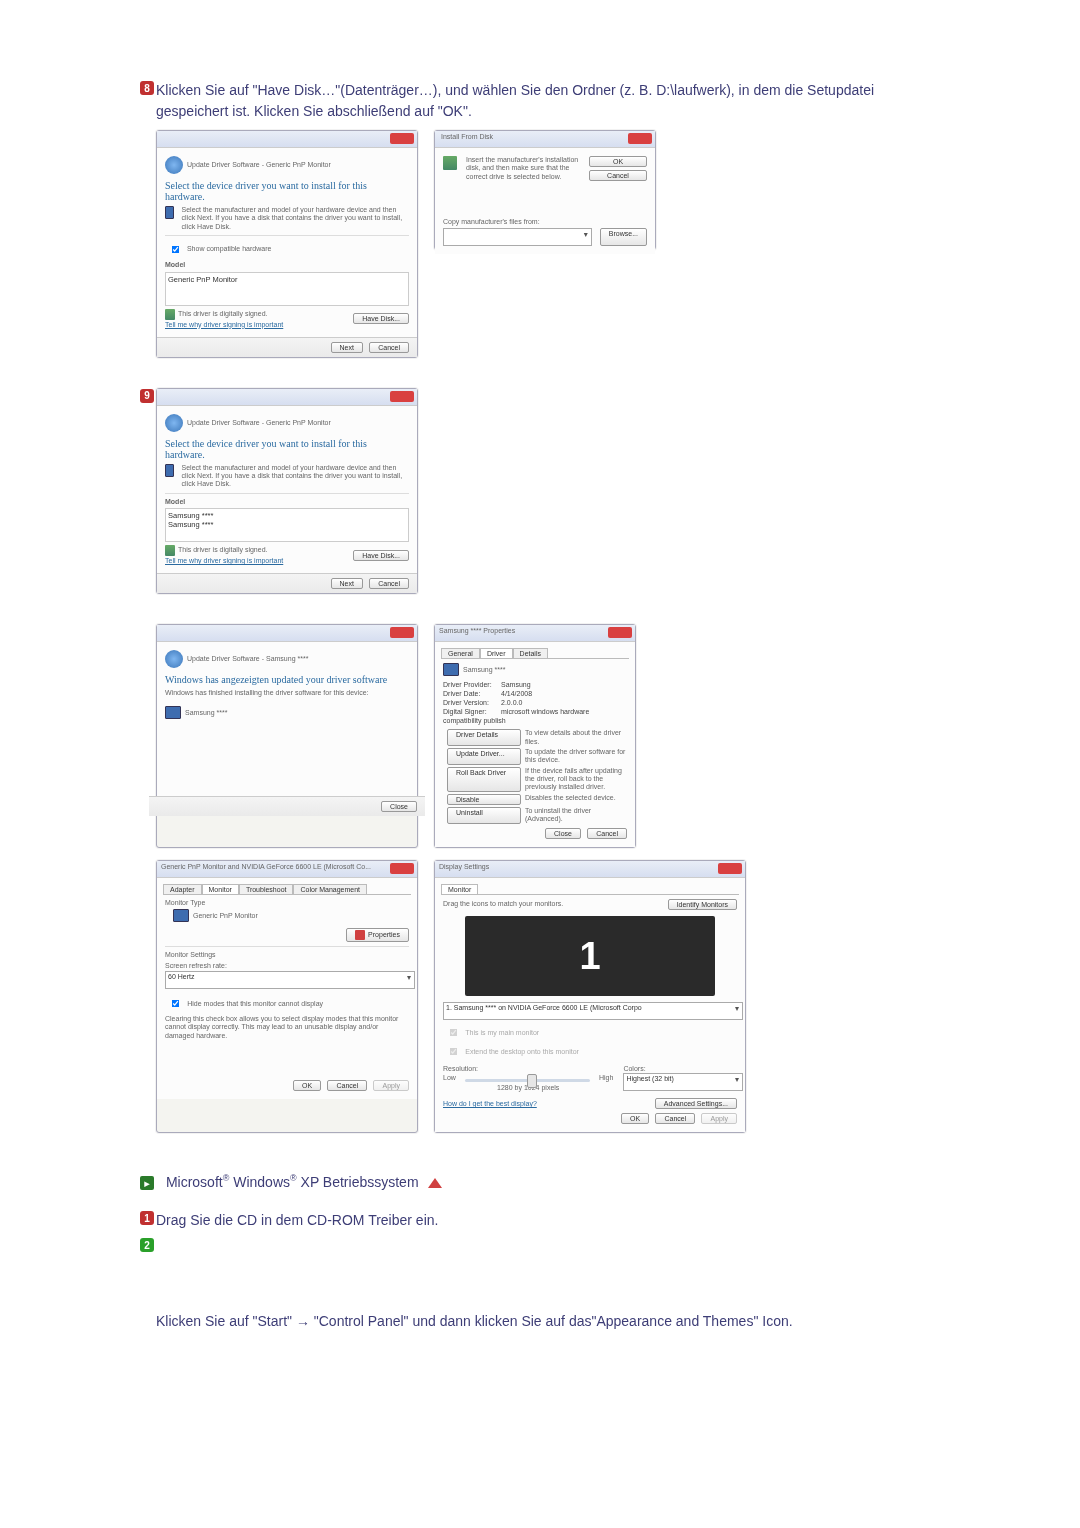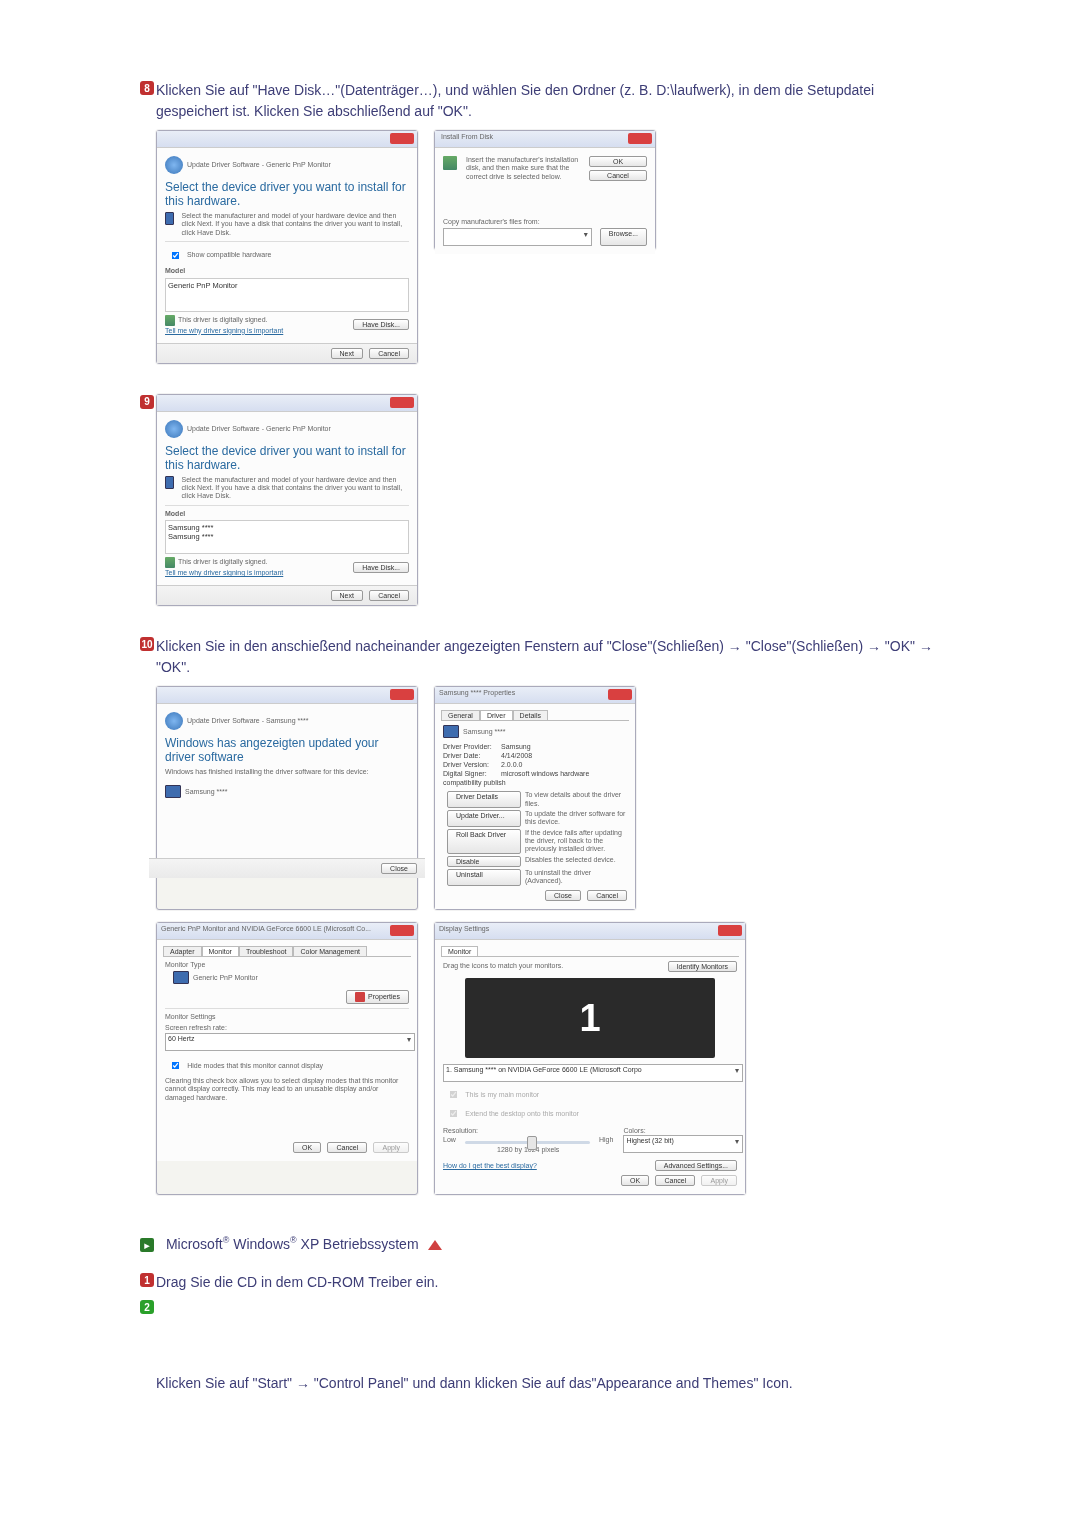--- a/index.html
+++ b/index.html
@@ -86,21 +86,21 @@
       position: relative;
     }
     .window .closebadge {
       position: absolute;
       right: 3px; top: 2px;
       width: 24px; height: 11px;
       background: #d94040;
       border-radius: 2px;
     }
     .window-body { padding: 8px; background: #fcfcfc; }
-    .bluehead { color: #2a6aa0; font-size: 12px; margin-bottom: 4px; }
+    .bluehead { color: #2a6aa0; font-size: 10px; margin-bottom: 4px; font-family: Liberation Serif, serif; }
     .tinytext { color: #666; font-size: 7px; line-height: 1.2; }
     .thinhr { border: none; border-top: 1px solid #ddd; margin: 4px 0; }
     .listbox { border: 1px solid #ccc; background: #fff; height: 28px; margin: 2px 0; padding: 2px; font-size: 7.5px; }
     .btn {
       display: inline-block;
       border: 1px solid #999;
       background: linear-gradient(#fff,#e6e6e6);
       border-radius: 2px;
       padding: 1px 8px;
       font-size: 7px;
@@ -238,24 +238,20 @@
           <div class="footer-bar">
             <span class="btn">Next</span>
             <span class="btn">Cancel</span>
           </div>
         </div>
       </div>
     </div>
   </div>
 
   <div class="step">
-    <div class="step-text">
-      <span class="step-icon num-red10">10</span>
-      <span>Klicken Sie in den anschießend nacheinander angezeigten Fenstern auf "Close"(Schließen) → "Close"(Schließen) → "OK" → "OK".</span>
-    </div>
     <div class="img-row">
 
       <div class="window w-update">
         <div class="titlebar">
             <span class="closebadge"></span>
           </div>
         <div class="window-body" style="min-height:150px; position:relative;">
           <div style="margin-bottom:6px;"><span class="backarrow"></span><span class="tinytext">Update Driver Software - Samsung ****</span></div>
           <div class="bluehead">Windows has angezeigten updated your driver software</div>
           <div class="tinytext">Windows has finished installing the driver software for this device:</div>

